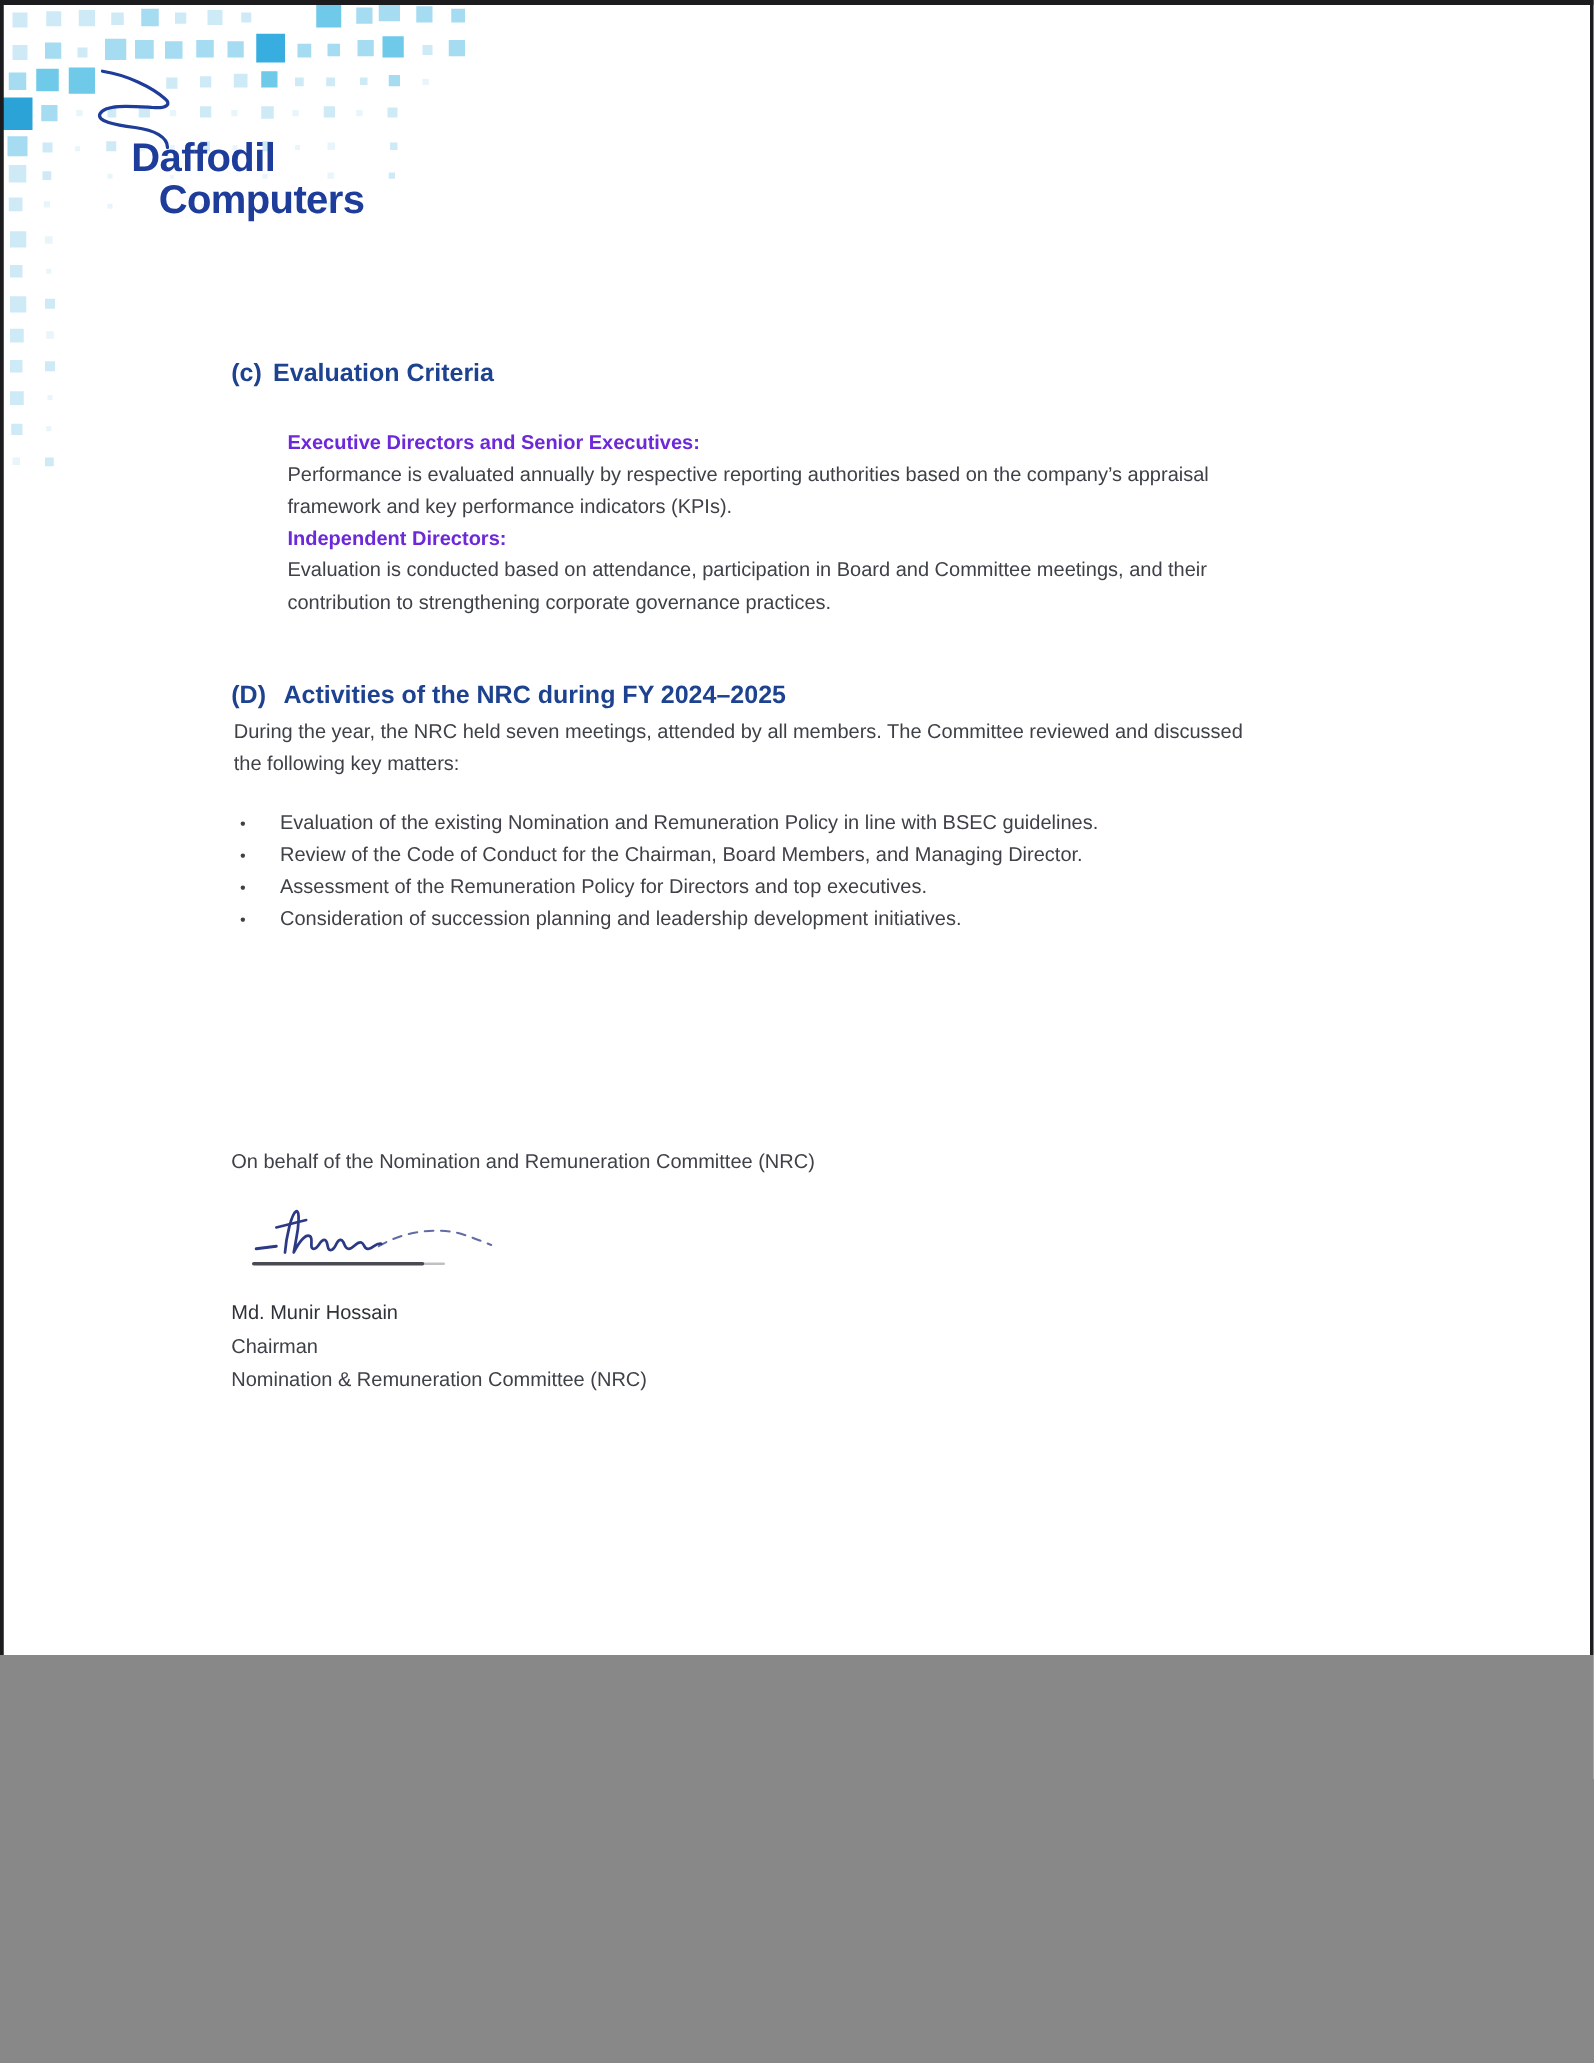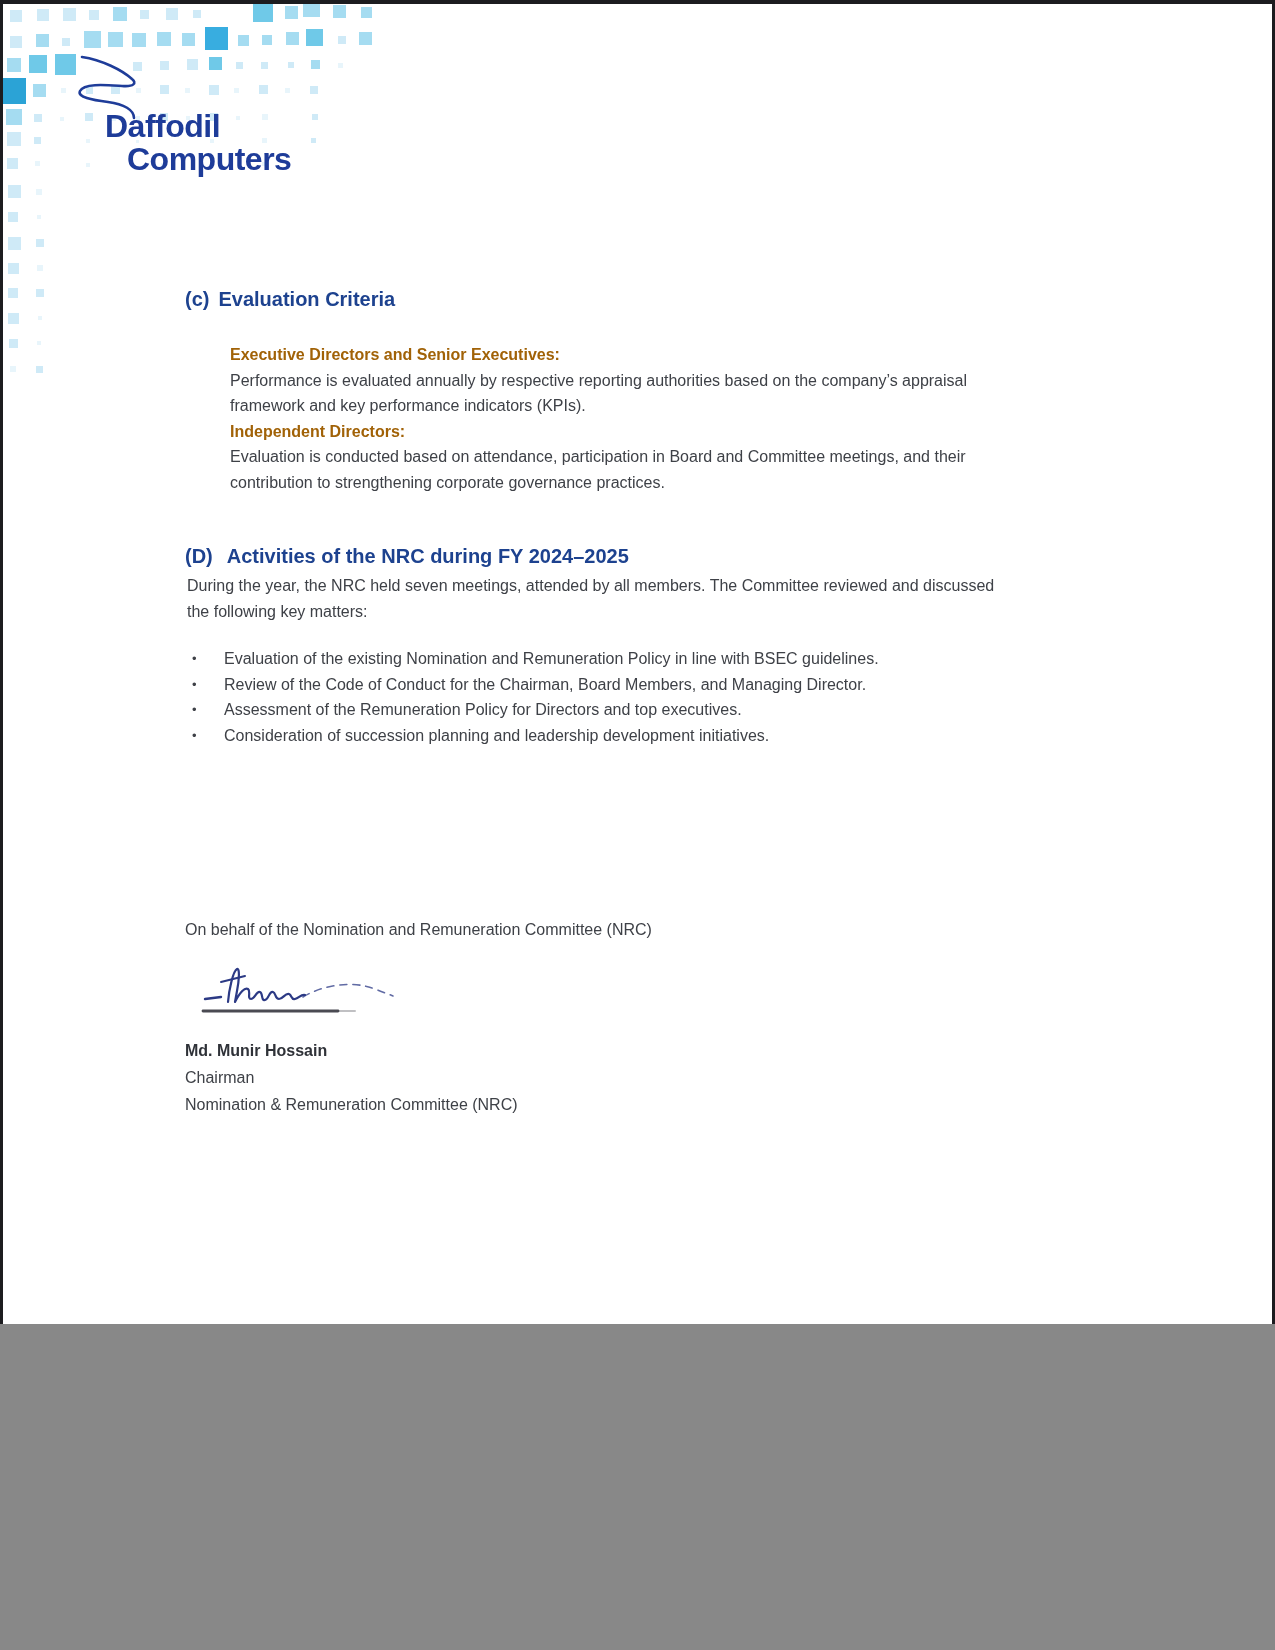--- a/index.html
+++ b/index.html
@@ -23,35 +23,35 @@
 
   
   .sec-head { position:absolute; font-size:20px; font-weight:bold; color:#1d428f; white-space:nowrap; }
   .sec-head .lbl { margin-right:9px; }
   .head-c { left:185px; top:288px; }
   .head-d { left:185px; top:545px; }
   .head-d .lbl { margin-right:14px; }
 
   .bodytext { font-size:16px; line-height:25.5px; color:#3e4147; }
   .subblock { position:absolute; left:230px; top:342px; width:790px; }
-  .subblock b { color:#a16207; }
+  .subblock b { color:#6d28d9; }
   .intro { position:absolute; left:187px; top:573px; width:832px; }
 
   .bullets { position:absolute; left:190px; top:646px; width:775px; margin:0; padding:0; list-style:none; }
   .bullets li { display:flex; align-items:flex-start; }
   .bullets .dot { width:32px; flex:0 0 32px; text-align:left; padding-left:2px; font-size:13px; line-height:25.5px; color:#3e4147; }
   .bullets .dot::before { content:"•"; }
   .bullets .btxt { flex:1; }
 
   .behalf { position:absolute; left:185px; top:921px; font-size:16px; color:#3e4147; }
 
   .sig { position:absolute; left:193px; top:958px; }
 
   .nameblock { position:absolute; left:185px; top:1037px; font-size:16px; line-height:27px; color:#3e4147; }
-  .nameblock .nm { font-weight:bold; color:#2f3238; }
+  .nameblock .nm { font-weight:normal; color:#2f3238; }
 
   
   .pgnum { position:absolute; left:108px; top:1555px; width:36px; font-size:22px; font-weight:normal; color:#9b9b9b; text-align:right; letter-spacing:-1px; }
   .badge { position:absolute; left:150px; top:1556px; height:26px; background:#1c4191; border-radius:5px;
            color:#ffffff; display:flex; align-items:center; padding:0 0; font-size:15px; white-space:nowrap; }
   .badge .b1 { font-weight:800; margin-right:7px; letter-spacing:0.3px; }
   .badge .b2 { font-weight:600; letter-spacing:0.4px;font-family:Liberation Mono, monospace; }
   .footline { position:absolute; left:347px; top:1563px; width:735px; height:6px;
               border-top:2px solid #a6a6a6; border-bottom:2px solid #a6a6a6; }
 </style>

